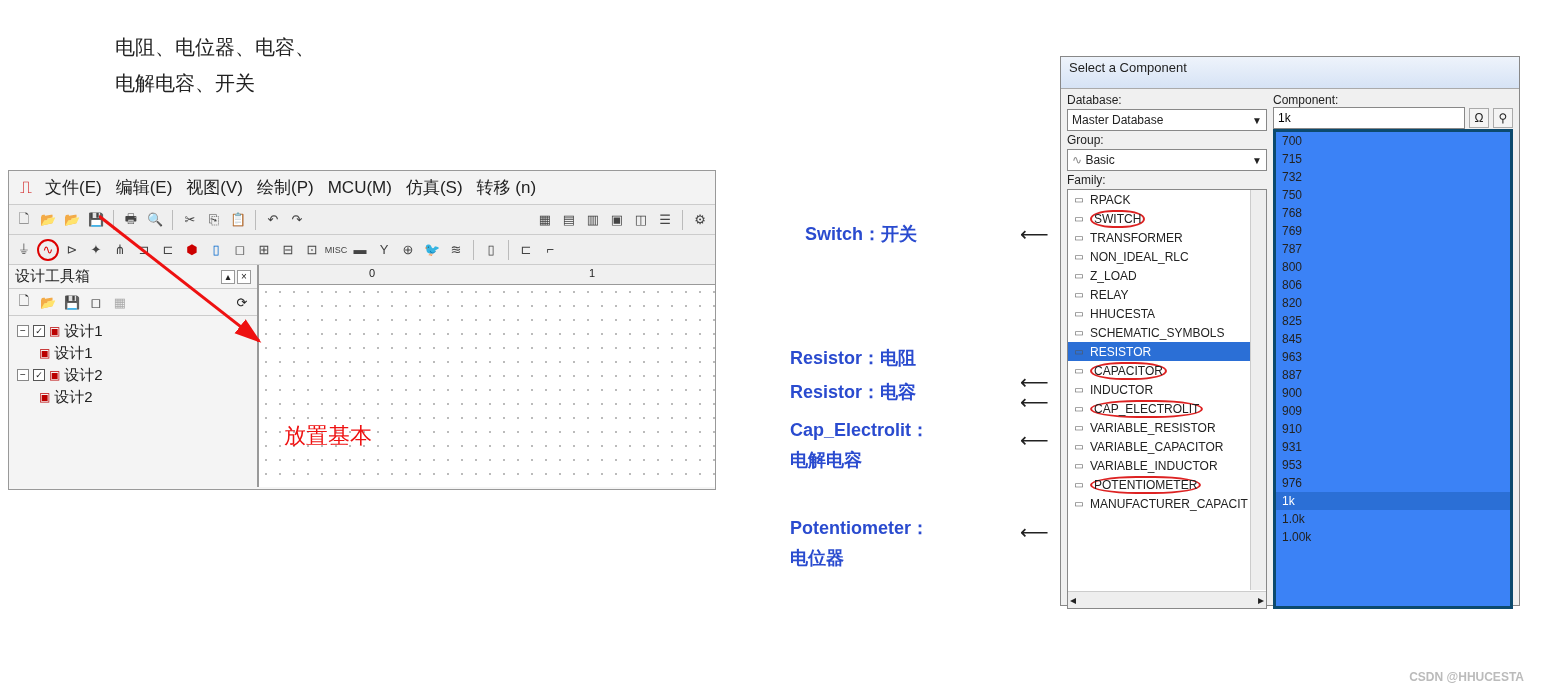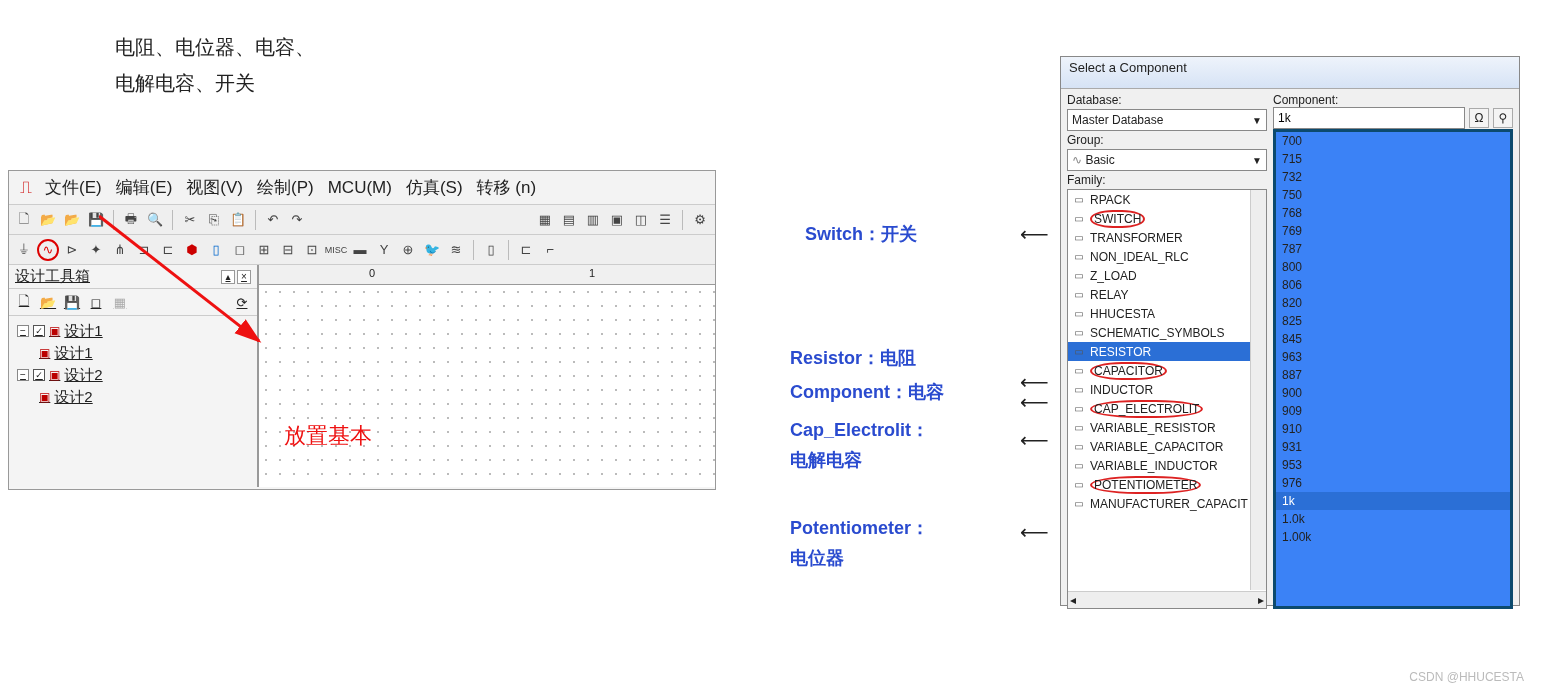--- a/index.html
+++ b/index.html
@@ -9,21 +9,21 @@
   .title-sub { font-size: 20px; color: #222; margin-top: 6px; line-height:1.5; }
   .app-window { position:absolute; left:8px; top:170px; width:708px; height:320px; border:1px solid #999; background:#f5f5f5; }
   .menu-bar { display:flex; align-items:center; height:34px; border-bottom:1px solid #ccc; padding:0 6px; font-size:17px; background:#f3f3f3;}
   .menu-bar .mico { width:22px;height:22px; display:flex;align-items:center;justify-content:center; margin-right:8px; color:#c00;}
   .menu-item { margin-right:14px; cursor:default; }
   .tool-row { display:flex;align-items:center; height:30px; border-bottom:1px solid #ccc; padding:0 4px; background:#efefef; gap:2px;}
   .tbtn { width:22px;height:22px;display:flex;align-items:center;justify-content:center;font-size:13px;color:#444;}
   .tsep { width:1px;height:20px;background:#bbb;margin:0 4px;}
   .hl { border:2px solid #d00; border-radius:50%; }
   .lower { display:flex; height:222px; }
-  .side-panel { width:250px; border-right:2px solid #999; background:#f4f4f4; display:flex;flex-direction:column;text-decoration:underline;}
+  .side-panel { width:250px; border-right:2px solid #999; background:#f4f4f4; display:flex;flex-direction:column;}
   .side-title { display:flex;align-items:center;justify-content:space-between;padding:2px 6px;font-size:15px;border-bottom:1px solid #ccc;}
   .side-title .ctl { display:flex;gap:2px; }
   .side-title .ctl span{width:14px;height:14px;border:1px solid #999;display:flex;align-items:center;justify-content:center;font-size:10px;background:#fff;}
   .side-tools { display:flex;gap:6px; padding:4px 6px; border-bottom:1px solid #ccc;}
   .side-tools span{width:18px;height:18px;display:flex;align-items:center;justify-content:center;font-size:13px;}
   .tree { padding:4px 6px; font-size:15px; }
   .tree .node { display:flex;align-items:center; gap:4px; height:22px;}
   .tree .exp { width:12px;height:12px;border:1px solid #888;display:flex;align-items:center;justify-content:center;font-size:10px;line-height:1;background:#fff;}
   .tree .chk { width:12px;height:12px;border:1px solid #555;display:flex;align-items:center;justify-content:center;font-size:9px;background:#fff;}
   .tree .ico { color:#b00; font-size:12px;}
@@ -52,21 +52,21 @@
   .fam-sel { background:#2b6fd6; color:#fff; }
   .circ { border:2px solid #d22; border-radius:50%/60%; padding:0 2px; display:inline-block; }
   .comp-row { display:flex;align-items:center;gap:4px;}
   .comp-input{flex:1;background:#fff;border:1px solid #888;height:22px;padding:0 4px;font-size:12px;}
   .omega{width:20px;height:20px;border:1px solid #aaa;display:flex;align-items:center;justify-content:center;font-size:12px;background:#f4f4f4;}
   .comp-list { background:#3b82f6;border:3px solid #0c4a6e;flex:1;overflow:hidden;font-size:12px;}
   .comp-item{height:18px;padding:0 6px;display:flex;align-items:center;}
   .comp-sel{background:#2b6fd6;color:#fff;}
   .legend { position:absolute; font-size:18px; color:#2a4bcf; font-weight:bold; }
   .legend-arrow { position:absolute; font-size:20px; color:#222; }
-  .footer { position:absolute; right:20px; bottom:12px; color:#bbb; font-size:12px;}
+  .footer { position:absolute; right:20px; bottom:12px; color:#bbb; font-size:12px;font-weight:bold;}
 </style>
 </head>
 <body>
 
 <div class="title-block">
   <div class="title-sub">电阻、电位器、电容、</div>
   <div class="title-sub">电解电容、开关</div>
 </div>
 
 <div class="app-window">
@@ -190,21 +190,21 @@
   </svg>
   <div class="anno-text" style="left:275px; top:250px;">放置基本</div>
 </div>
 
 <div class="legend" style="left:805px; top:222px;">Switch：开关</div>
 <div class="legend-arrow" style="left:1020px; top:222px;">⟵</div>
 
 <div class="legend" style="left:790px; top:346px;">Resistor：电阻</div>
 <div class="legend-arrow" style="left:1020px; top:370px;">⟵</div>
 
-<div class="legend" style="left:790px; top:380px;">Component：电容</div>
+<div class="legend" style="left:790px; top:380px;">Resistor：电容</div>
 <div class="legend-arrow" style="left:1020px; top:390px;">⟵</div>
 
 <div class="legend" style="left:790px; top:418px;">Cap_Electrolit：</div>
 <div class="legend" style="left:790px; top:448px;">电解电容</div>
 <div class="legend-arrow" style="left:1020px; top:428px;">⟵</div>
 
 <div class="legend" style="left:790px; top:516px;">Potentiometer：</div>
 <div class="legend" style="left:790px; top:546px;">电位器</div>
 <div class="legend-arrow" style="left:1020px; top:520px;">⟵</div>
 

